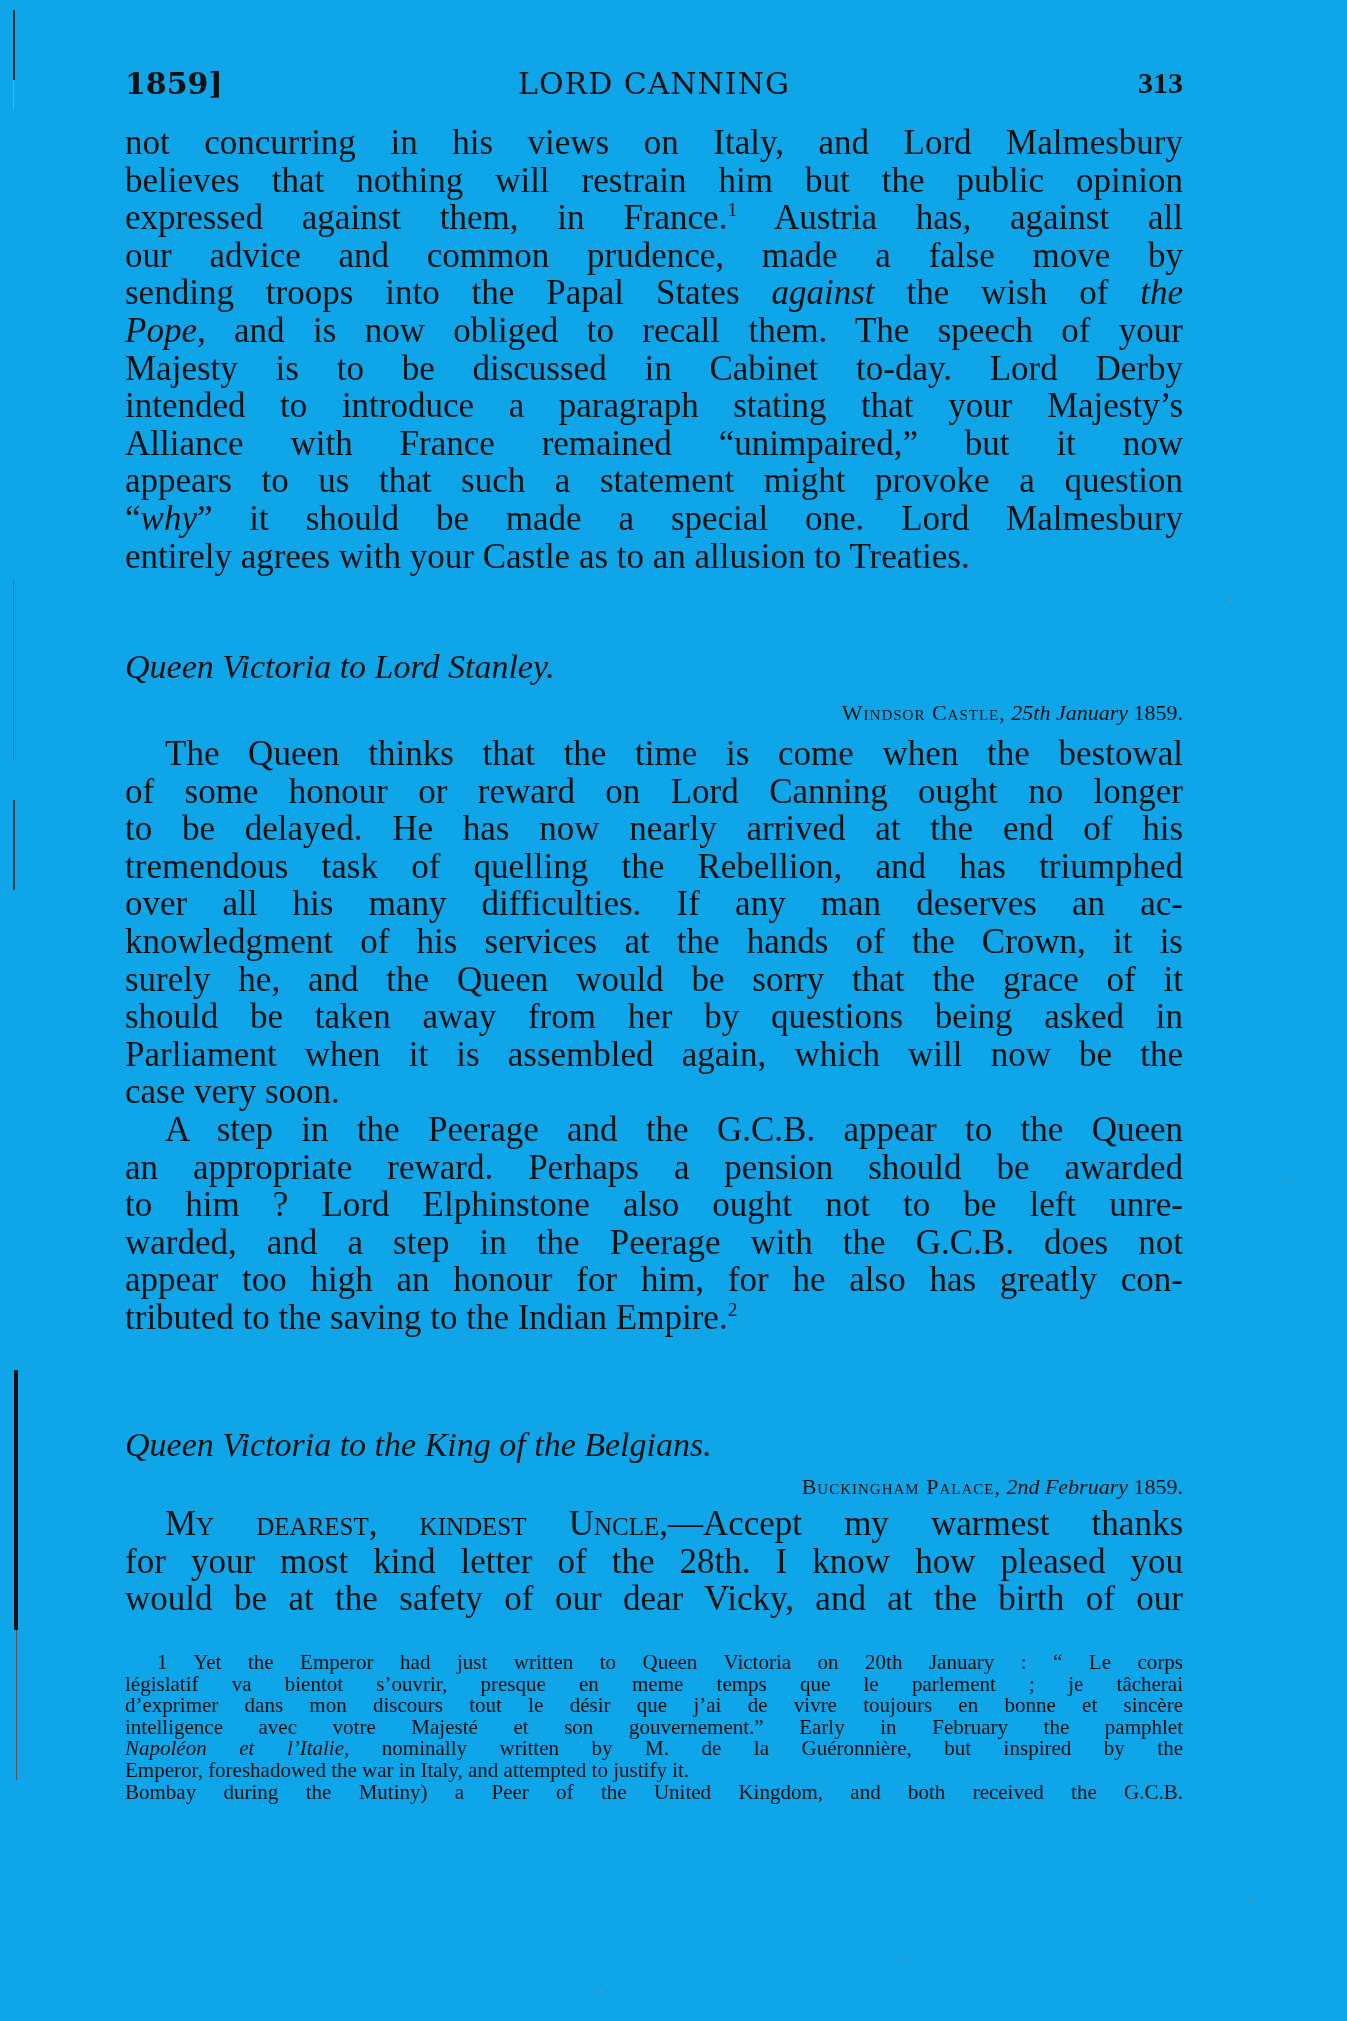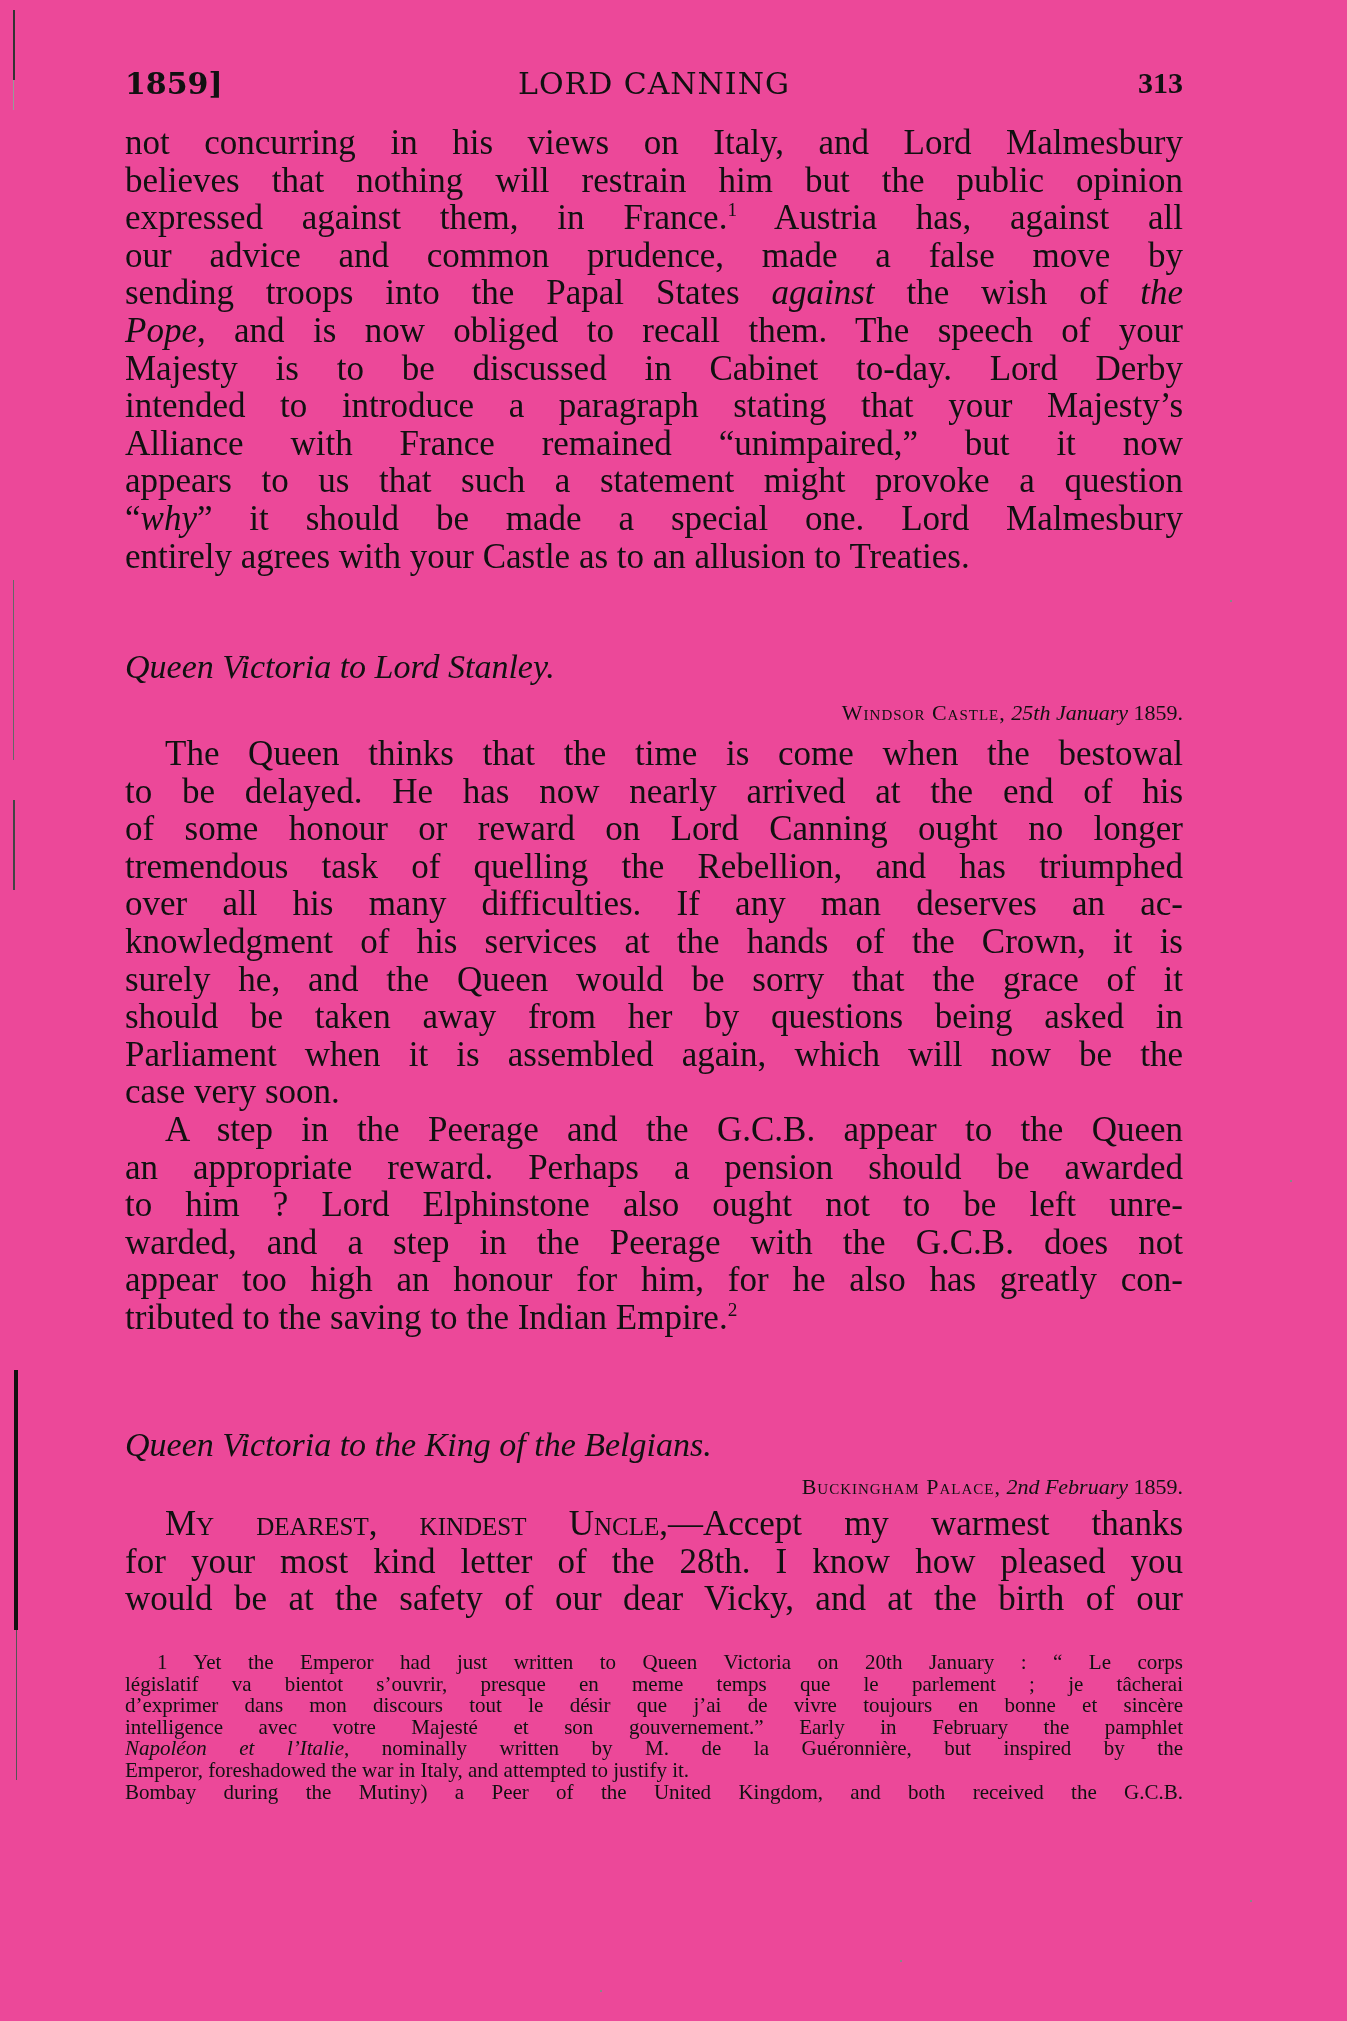--- a/index.html
+++ b/index.html
@@ -1,17 +1,17 @@
 <!DOCTYPE html>
 <html><head>
 <meta charset="utf-8">
 <style>
   html, body { margin: 0; padding: 0; background: #ffffff; }
   body { width: 1347px; height: 2021px; position: relative; overflow: hidden; color: #111; }
-  .page { position: absolute; left: 0; top: 0; width: 1347px; height: 2021px; background: #ec4899; }
+  .page { position: absolute; left: 0; top: 0; width: 1347px; height: 2021px; background: #0ea5e9; }
   .scanline { position: absolute; left: 13px; top: 0; width: 2px; background: #333; }
   .scanline.s1 { top: 10px; height: 70px; }
   .scanline.s2 { top: 80px; height: 30px; background: #999; width: 1px; }
   .scanline.s3 { top: 580px; height: 180px; background: #666; width: 1px; }
   .scanline.s4 { top: 800px; height: 90px; background: #444; }
   .scanline.s5 { top: 1370px; height: 260px; background: #111; width: 4px; left: 14px; }
   .scanline.s6 { top: 1630px; height: 150px; background: #555; width: 1px; left: 16px; }
   .running-head { position: absolute; top: 66px; left: 125px; width: 1058px; height: 40px; font-size: 30px; font-family: "DejaVu Serif", serif; }
   .rh-left { position: absolute; left: 0; top: 0; font-weight: bold; }
   .rh-center { position: absolute; left: 0; right: 0; top: 0; text-align: center; letter-spacing: 1px; }
@@ -68,22 +68,22 @@
     </div>
 
   <div class="heading" style="top:648px;">Queen Victoria to Lord Stanley.</div>
   <div class="dateline" style="top:700px;">
     <span class="place">Windsor Castle,</span>
     <span class="date-it">25th January</span>
     <span>1859.</span>
   </div>
   <div class="block body-text" style="top:735px;">
       <span class="line indent"><span>The Queen thinks that the time is come when the bestowal</span></span>
+      <span class="line"><span>of some honour or reward on Lord Canning ought no longer</span></span>
       <span class="line"><span>to be delayed.  He has now nearly arrived at the end of his</span></span>
-      <span class="line"><span>of some honour or reward on Lord Canning ought no longer</span></span>
       <span class="line"><span>tremendous task of quelling the Rebellion, and has triumphed</span></span>
       <span class="line"><span>over all his many difficulties.  If any man deserves an ac-</span></span>
       <span class="line"><span>knowledgment of his services at the hands of the Crown, it is</span></span>
       <span class="line"><span>surely he, and the Queen would be sorry that the grace of it</span></span>
       <span class="line"><span>should be taken away from her by questions being asked in</span></span>
       <span class="line"><span>Parliament when it is assembled again, which will now be the</span></span>
       <span class="line last"><span>case very soon.</span></span>
       <span class="line indent"><span>A step in the Peerage and the G.C.B. appear to the Queen</span></span>
       <span class="line"><span>an appropriate reward.  Perhaps a pension should be awarded</span></span>
       <span class="line"><span>to him ?  Lord Elphinstone also ought not to be left unre-</span></span>

